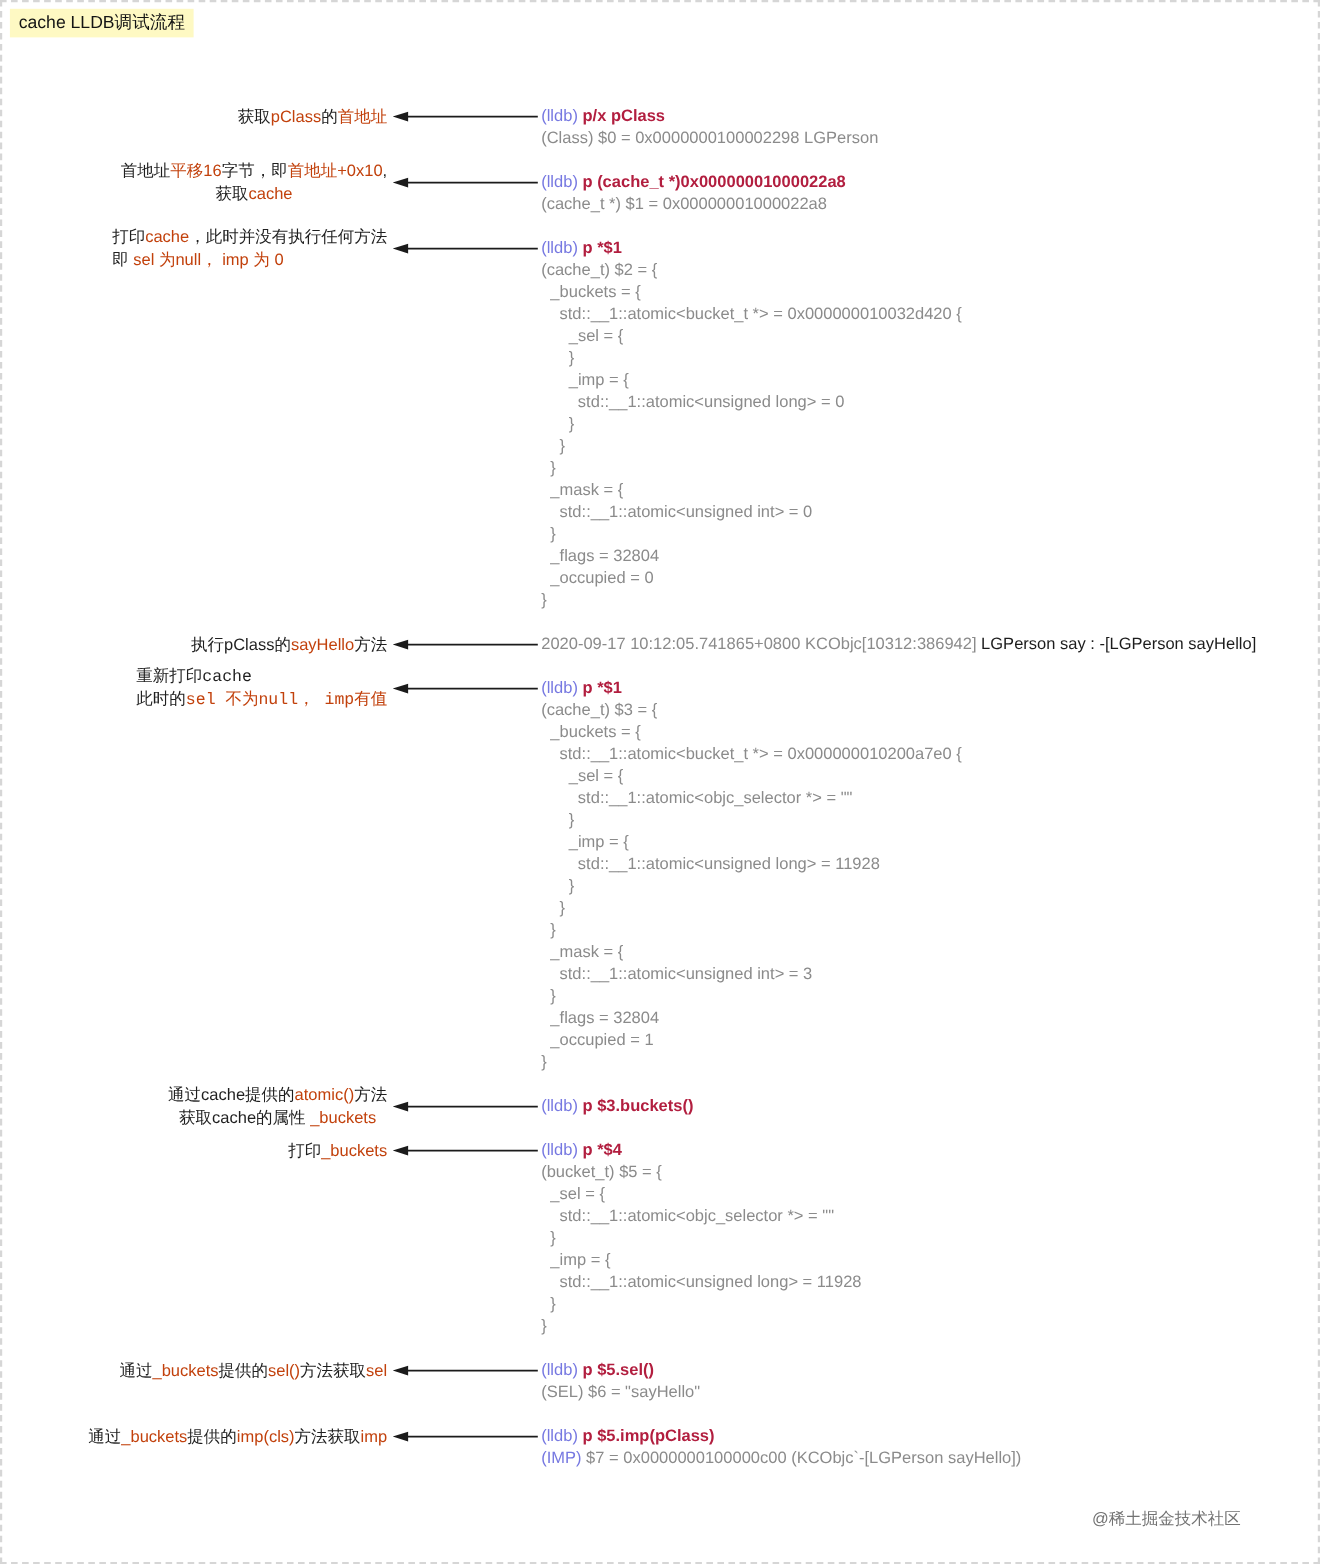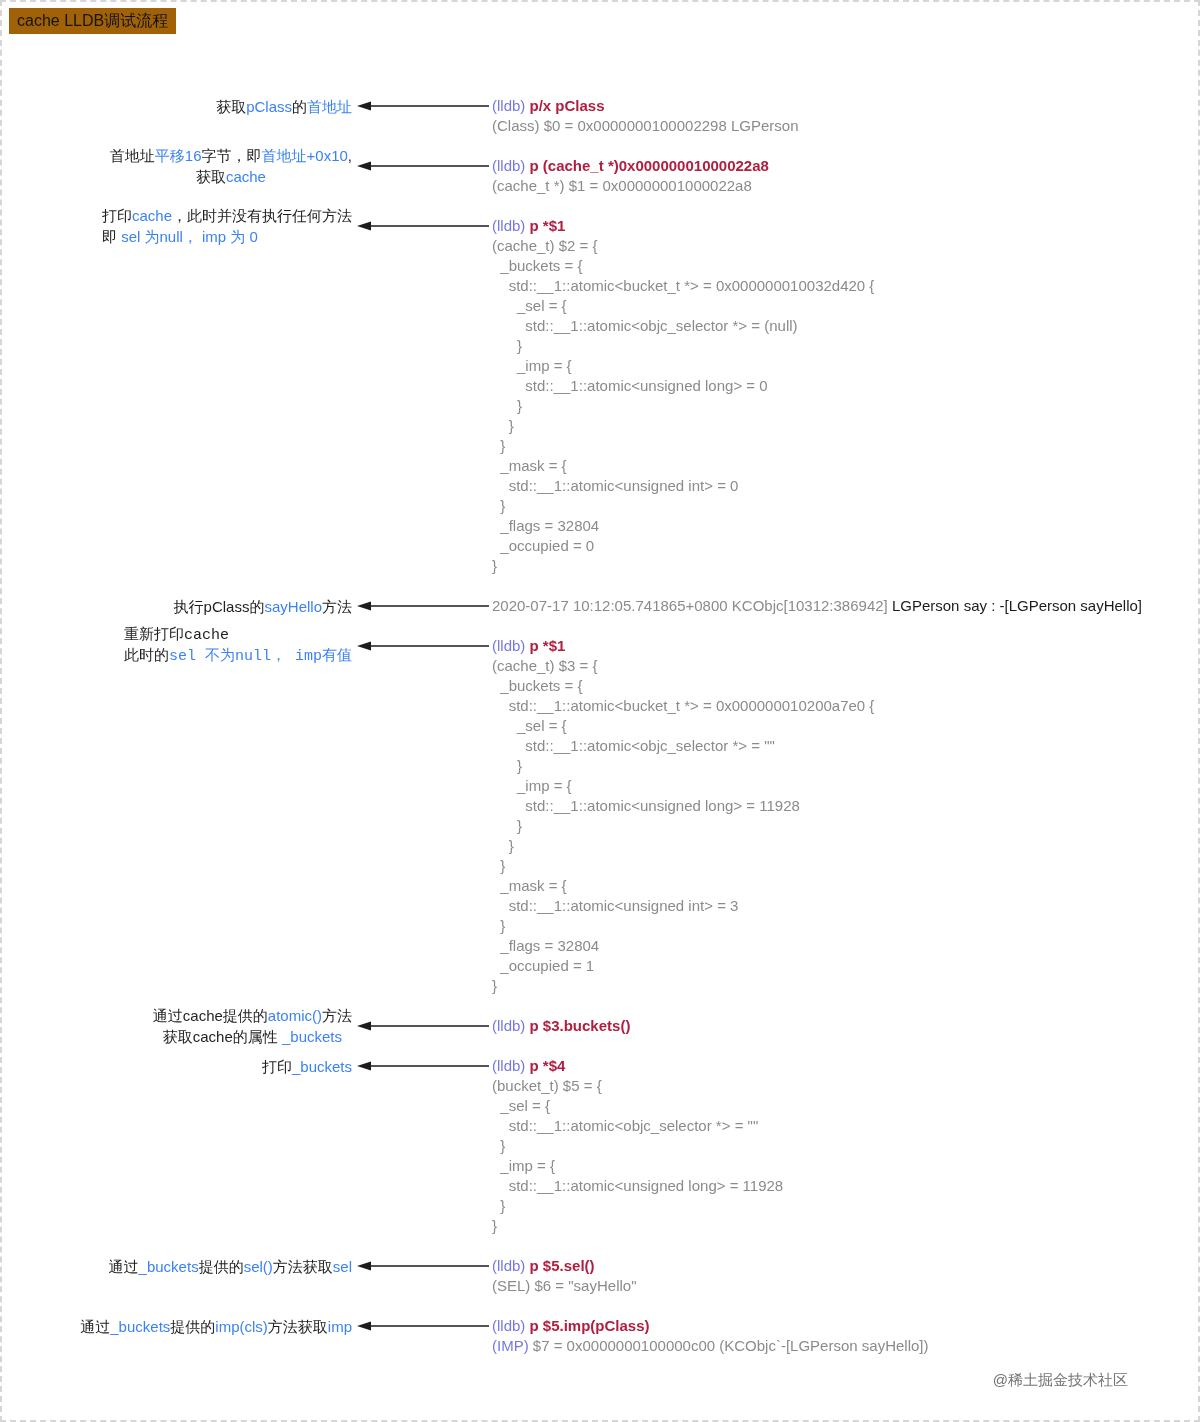--- a/index.html
+++ b/index.html
@@ -7,41 +7,41 @@
   body {
     width:1200px; height:1422px;
     font-family:"Liberation Sans","DejaVu Sans",sans-serif;
   }
   .page {
     position:relative; width:1200px; height:1422px;
     background:#fff; border:2px dashed #d6d6d6; overflow:hidden;
   }
   .title {
     position:absolute; top:6px; left:7px;
-    background:#a16207; color:#141414;
+    background:#fef9c3; color:#141414;
     font-size:16px; line-height:19px; padding:3px 8px 4px 8px;
     white-space:nowrap;
   }
   .sections { padding-top:94px; }
   .section { display:flex; align-items:flex-start; margin-bottom:20px; }
   .ann-col {
     width:350px; height:20px; flex:none;
     display:flex; align-items:center; justify-content:flex-end;
   }
   .annotation { font-size:15px; line-height:21px; color:#1f1f1f; }
   .ann-line { white-space:pre; }
   .arrow-col {
     width:140px; height:20px; flex:none;
     display:flex; align-items:center; justify-content:flex-start;
     padding-left:5px;
   }
   .content { flex:1; min-width:0; }
   .line { font-size:15px; line-height:20px; white-space:pre; color:#8b8b8b; }
   .seg-k { color:#1f1f1f; }
-  .seg-o { color:#3b82f6; }
+  .seg-o { color:#c2410c; }
   .seg-p { color:#7678e1; }
   .seg-r { color:#b21e3f; font-weight:700; }
   .seg-g { color:#8b8b8b; }
   .seg-d { color:#1c1c1c; }
   .watermark {
     position:absolute; right:70px; bottom:30px;
     color:#737373; font-size:15px; white-space:nowrap;
   }
 </style>
 </head>
@@ -97,21 +97,20 @@
             <line x1="13" y1="6" x2="132" y2="6" stroke="#1b1b1b" stroke-width="1.5"></line>
             <polygon points="0,6 14,1.6 14,10.4" fill="#1b1b1b"></polygon>
           </svg>
         </div>
         <div class="content">
           <div class="line"><span class="seg-p">(lldb) </span><span class="seg-r">p *$1</span></div>
           <div class="line seg-g">(cache_t) $2 = {</div>
           <div class="line seg-g">  _buckets = {</div>
           <div class="line seg-g">    std::__1::atomic&lt;bucket_t *&gt; = 0x000000010032d420 {</div>
           <div class="line seg-g">      _sel = {</div>
-          <div class="line seg-g">        std::__1::atomic&lt;objc_selector *&gt; = (null)</div>
           <div class="line seg-g">      }</div>
           <div class="line seg-g">      _imp = {</div>
           <div class="line seg-g">        std::__1::atomic&lt;unsigned long&gt; = 0</div>
           <div class="line seg-g">      }</div>
           <div class="line seg-g">    }</div>
           <div class="line seg-g">  }</div>
           <div class="line seg-g">  _mask = {</div>
           <div class="line seg-g">    std::__1::atomic&lt;unsigned int&gt; = 0</div>
           <div class="line seg-g">  }</div>
           <div class="line seg-g">  _flags = 32804</div>
@@ -125,21 +124,21 @@
             <div class="ann-line"><span class="seg-k">执行pClass的</span><span class="seg-o">sayHello</span><span class="seg-k">方法</span></div>
           </div>
         </div>
         <div class="arrow-col">
           <svg width="132" height="12" viewBox="0 0 132 12" aria-hidden="true">
             <line x1="13" y1="6" x2="132" y2="6" stroke="#1b1b1b" stroke-width="1.5"></line>
             <polygon points="0,6 14,1.6 14,10.4" fill="#1b1b1b"></polygon>
           </svg>
         </div>
         <div class="content">
-          <div class="line"><span class="seg-g">2020-07-17 10:12:05.741865+0800 KCObjc[10312:386942] </span><span class="seg-d">LGPerson say : -[LGPerson sayHello]</span></div>
+          <div class="line"><span class="seg-g">2020-09-17 10:12:05.741865+0800 KCObjc[10312:386942] </span><span class="seg-d">LGPerson say : -[LGPerson sayHello]</span></div>
         </div>
       </div>
       <div class="section">
         <div class="ann-col">
           <div class="annotation" style="text-align: left; font-family: Liberation Mono, monospace;">
             <div class="ann-line"><span class="seg-k">重新打印cache</span></div>
             <div class="ann-line"><span class="seg-k">此时的</span><span class="seg-o">sel 不为null， imp有值</span></div>
           </div>
         </div>
         <div class="arrow-col">

